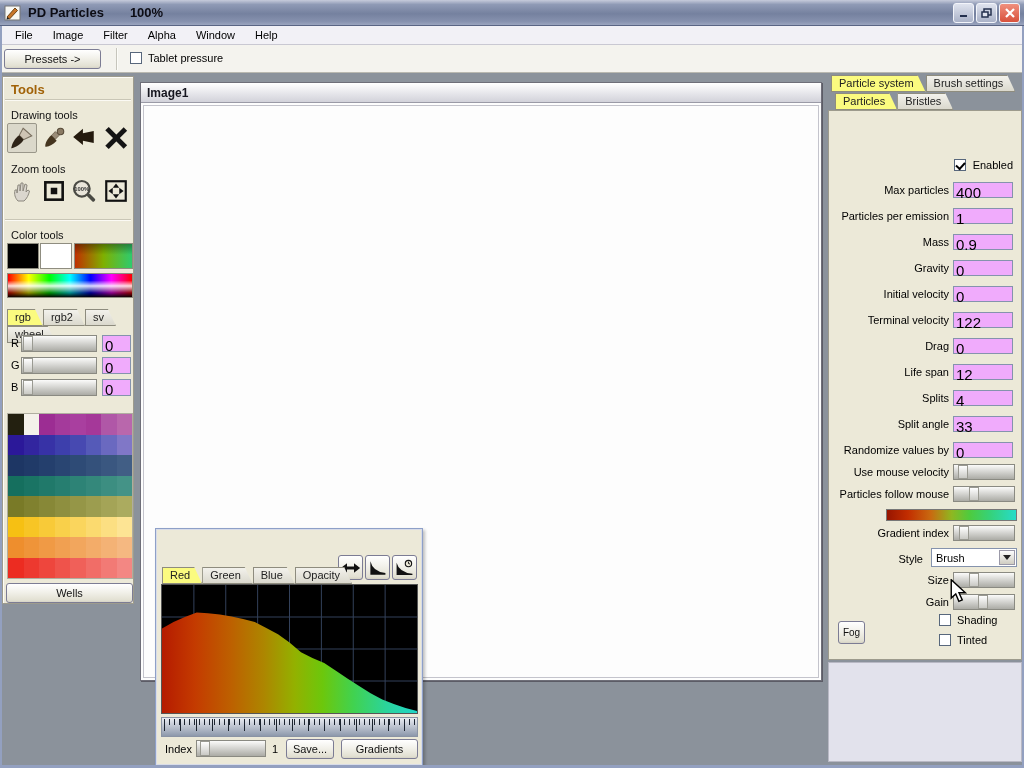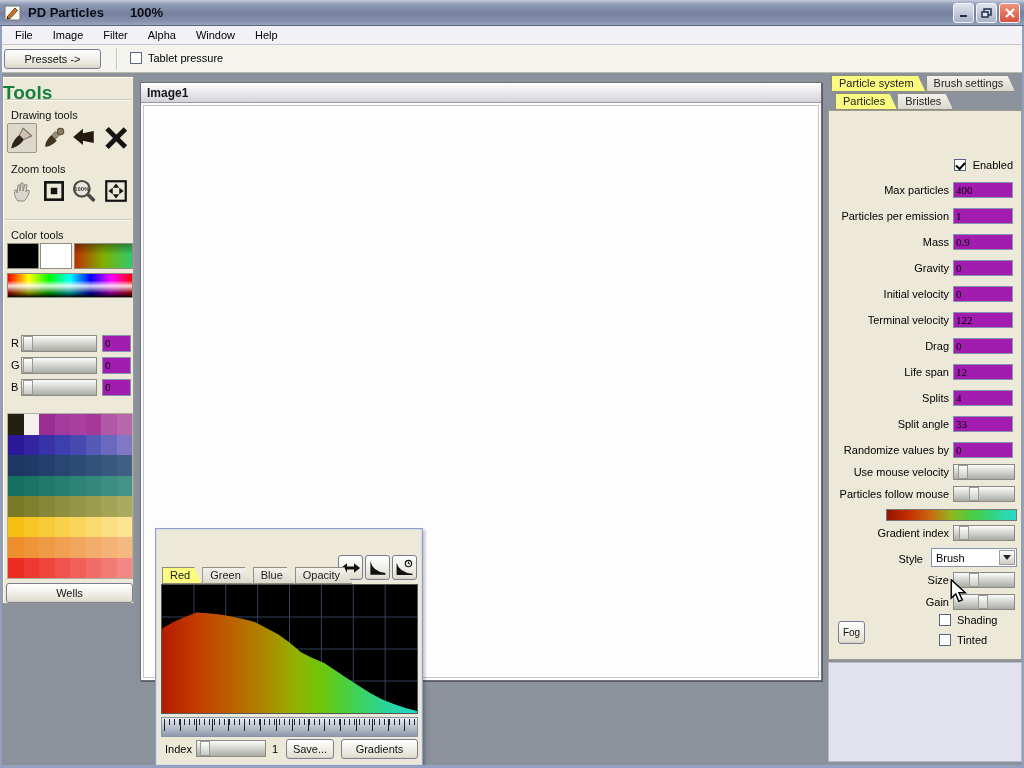--- a/index.html
+++ b/index.html
@@ -38,38 +38,38 @@
 
   
   .panel { background:#ece9d8; border:1px solid #9d9b8d; box-shadow:inset 1px 1px 0 #fdfcf7; }
   .tab { display:inline-block; height:17px; line-height:15px; padding:1px 12px 0 8px; font-size:11px;
     background:linear-gradient(#f4f3ee,#d9d7cb); clip-path:polygon(0 0, calc(100% - 8px) 0, 100% 100%, 0 100%);
     box-shadow:inset 0 0 0 1px #8e8c7e; color:#222; }
   .tab.active { background:#fbfb7f; font-weight:normal;text-align:center; }
 
   
   #tools-panel { left:2px; top:76px; width:132px; height:528px; }
-  #tools-title { position:absolute; left:0; top:5px; font-weight:bold; font-size:19px; color:#15803d; }
+  #tools-title { position:absolute; left:8px; top:5px; font-weight:bold; font-size:13px; color:#a16207; }
   .hsep { position:absolute; left:2px; width:126px; height:2px; border-top:1px solid #c9c6b6; border-bottom:1px solid #fbfaf4; }
   .sec-label { position:absolute; left:8px; font-size:11px; color:#111; }
   .toolcell { position:absolute; width:30px; height:30px; display:flex; align-items:center; justify-content:center; }
   .toolcell.pressed { background:#dbd8ca; border:1px solid #9a978a; border-radius:2px; }
   .swatch { position:absolute; border:1px solid #8f8d80; }
   #grad-swatch { background:linear-gradient(to bottom, rgba(0,0,0,.35), rgba(0,0,0,0) 45%),
     linear-gradient(90deg,#c03000,#7fb000,#2ecb6e); }
   #hue-bar { background:linear-gradient(to bottom, rgba(255,255,255,0) 0%, rgba(255,255,255,0) 28%,
       rgba(255,255,255,.85) 52%, rgba(0,0,0,.45) 82%, rgba(0,0,0,.95) 100%),
     linear-gradient(90deg,#f00,#ff0,#0f0,#0ff,#00f,#f0f,#f00); }
   .rgb-row { position:absolute; left:4px; width:126px; height:17px; }
   .rgb-row .lbl { position:absolute; left:4px; top:2px; }
   .slider { position:absolute; border:1px solid #8a8a82; background:linear-gradient(to bottom,#fbfbfa,#ababa5); }
   .slider .handle { position:absolute; top:0; width:10px; height:100%;
     background:linear-gradient(to bottom,#ffffff,#c9c9c4); border:1px solid #9a9a92; }
-  .tinput { position:absolute; background:#a21caf; border:1px solid #8593ad; font-size:11px; padding:1px 2px;
-    font-family:Liberation Serif, serif; color:#000; }
+  .tinput { position:absolute; background:#f0abfc; border:1px solid #8593ad; font-size:15px; padding:1px 2px;
+    font-family:Liberation Sans, sans-serif; color:#000; }
   #palette { position:absolute; left:4px; top:336px; width:126px; height:166px;
     display:grid; grid-template-columns:repeat(8,1fr); grid-template-rows:repeat(8,1fr); border:1px solid #b0aea0; }
   #wells-btn { position:absolute; left:3px; top:506px; width:127px; height:20px; }
 
   
   #canvas-win { left:140px; top:82px; width:682px; height:599px; border:1px solid #6e6e78;
     box-shadow:1px 1px 0 #5c5c66; background:#fdfdfd; }
   #canvas-title { height:20px; background:linear-gradient(to bottom,#ffffff,#d2d2da); border-bottom:1px solid #9a9aa6;
     font-weight:bold; font-size:12px; color:#16161f; padding:3px 0 0 6px; }
   #canvas-body { position:absolute; left:2px; top:22px; right:2px; bottom:2px; background:#fdfdfd; border:1px solid #c4c4cc; }
@@ -234,20 +234,21 @@
   </div>
 
   <div class="hsep" style="top:142px"></div>
   <div class="sec-label" style="top:152px">Color tools</div>
 
   <div class="swatch" style="left:4px;top:166px;width:32px;height:26px;background:#000"></div>
   <div class="swatch" style="left:37px;top:166px;width:32px;height:26px;background:#fff"></div>
   <div id="grad-swatch" class="swatch" style="left:71px;top:166px;width:59px;height:26px"></div>
   <div id="hue-bar" class="swatch" style="left:4px;top:196px;width:126px;height:25px"></div>
 
+  <div id="color-tabs" style="position:absolute;left:4px;top:232px"><span class="tab active">rgb</span><span class="tab">rgb2</span><span class="tab">sv</span><span class="tab">wheel</span></div>
   <div id="rgb-rows">
       <div class="rgb-row" style="top: 258px;">
         <span class="lbl">R</span>
         <div class="slider" style="left: 14px; top: 0px; width: 76px; height: 17px;">
           <div class="handle" style="left: 1px;"></div>
         </div>
         <div class="tinput" style="left: 95px; top: 0px; width: 29px; height: 17px;">0</div>
       </div>
       <div class="rgb-row" style="top: 280px;">
         <span class="lbl">G</span>

